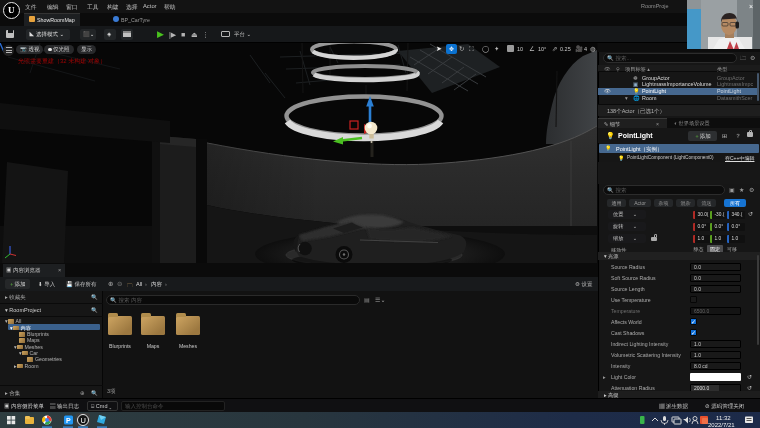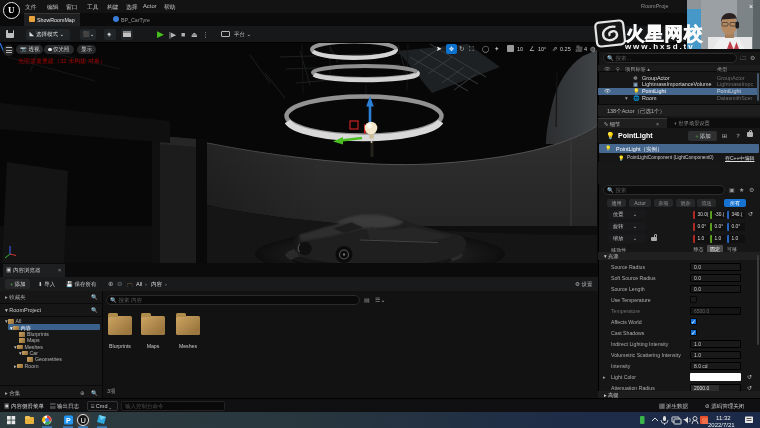--- a/index.html
+++ b/index.html
@@ -574,24 +574,14 @@
   <ellipse cx="42" cy="25" rx="8" ry="10" fill="#b58a64"></ellipse>
   <path d="M34,23 C33.5,16 38,13 42.5,13 C48,13 50.5,17 50.5,23 L49.5,18.5 L35,19.5 Z" fill="#2b2320"></path>
   <rect x="35" y="22.5" width="6" height="3.5" rx="1" fill="none" stroke="#33302c" stroke-width="0.7"></rect>
   <rect x="43" y="22.5" width="6" height="3.5" rx="1" fill="none" stroke="#33302c" stroke-width="0.7"></rect>
   <rect x="48.5" y="21.5" width="3.5" height="7" rx="1.5" fill="#1e1e1e"></rect>
   </g>
   <text x="62" y="9" font-size="7" fill="#fff">×</text>
 </svg>
 </div>
 
-<div id="wmark" class="abs" style="left:588px;top:16px;width:172px;height:38px;">
-<svg width="172" height="38" viewBox="0 0 172 38">
-  <g transform="translate(0,-1.5) rotate(-6 22 18)" opacity="0.95">
-    <rect x="8" y="7" width="28" height="24" rx="4" fill="#161616" stroke="#f2f2f2" stroke-width="2.2"></rect>
-    <path d="M28,13 C21,11 14,15 15,21 C16,26 23,27 27,24 C30,21.5 29,17 25,17 C22,17 20,19 21.5,21.5" fill="none" stroke="#f2f2f2" stroke-width="2.4"></path>
-  </g>
-  <text x="38" y="23.5" font-size="18.5" font-weight="bold" fill="#fafafa" stroke="#fafafa" stroke-width="0.7" style="letter-spacing:0.8px;">火星网校</text>
-  <text x="37" y="33" font-size="8" font-weight="bold" fill="#fafafa" style="letter-spacing:1.9px;">www.hxsd.tv</text>
-</svg>
-</div>
 
 </div>
 
 </body></html>

